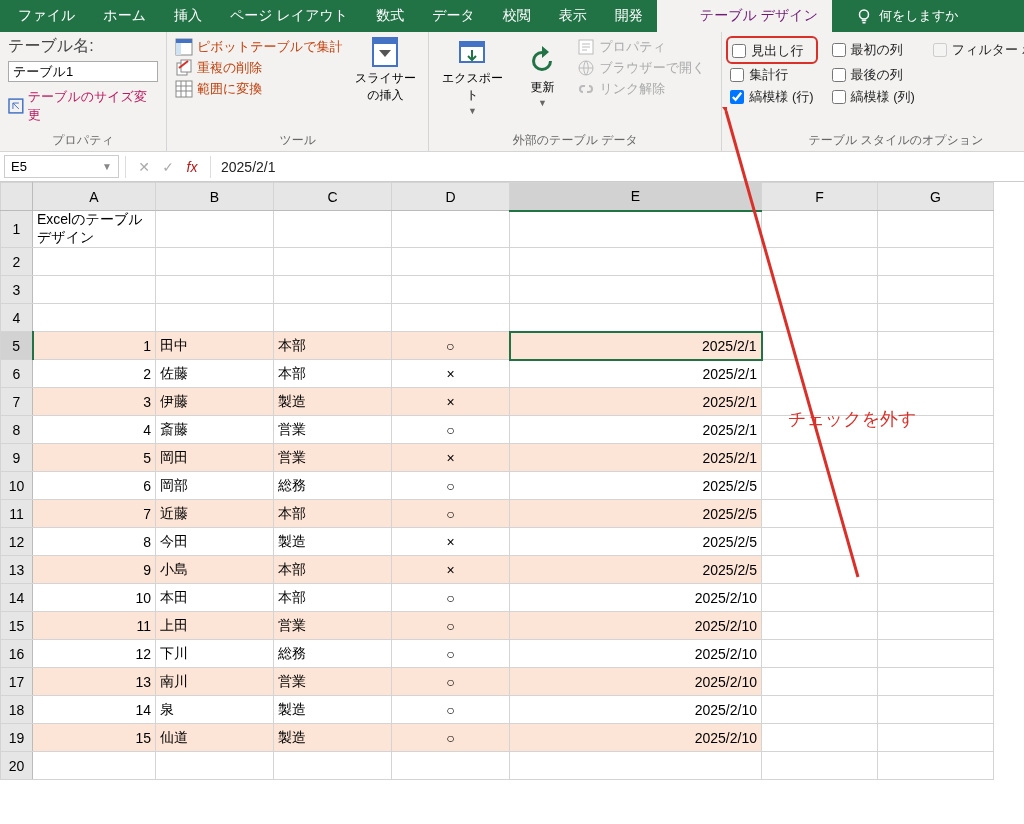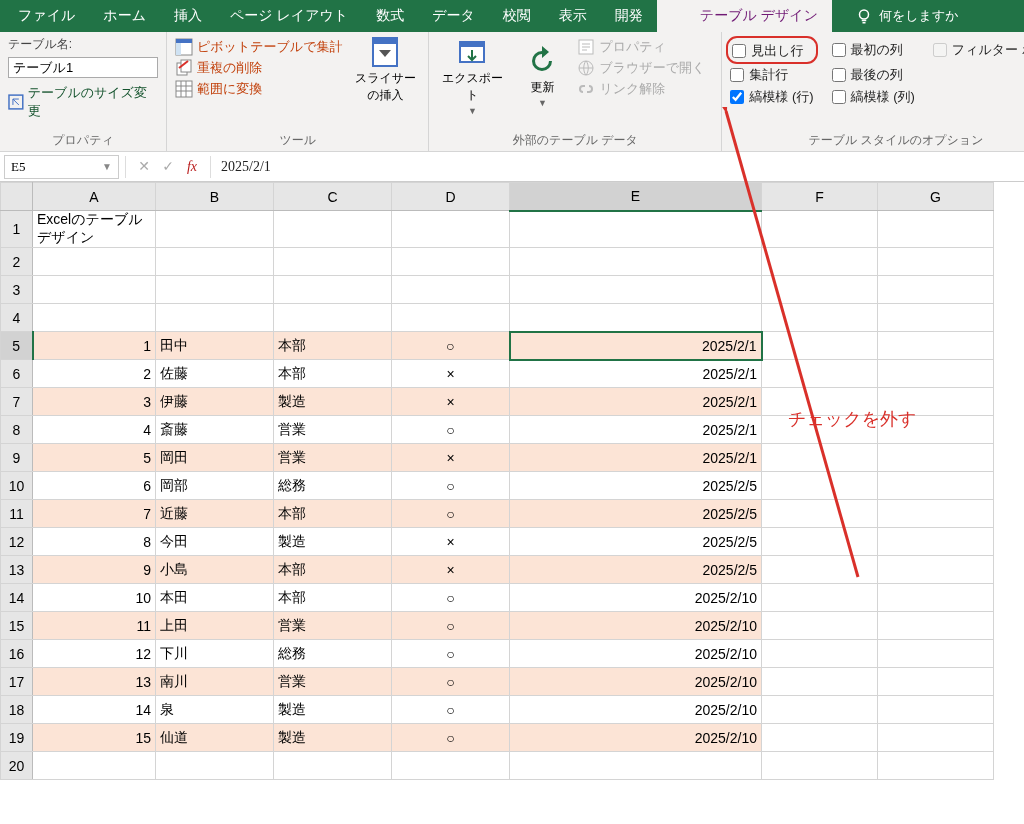--- a/index.html
+++ b/index.html
@@ -12,39 +12,39 @@
     .tell-me { display: flex; align-items: center; color: #fff; gap: 6px; padding: 0 23px; }
     .bulb { width: 18px; height: 18px; }
     
     
     .ribbon { background: #f3f2f1; border-bottom: 1px solid #d5d5d5; display: flex; height: 120px; }
     .group { border-right: 1px solid #d5d5d5; padding: 4px 8px 2px; display: flex; flex-direction: column; justify-content: space-between; }
     .group-label { text-align: center; color: #666; font-size: 12px; padding-top: 2px; }
     .group-body { display: flex; flex-direction: column; gap: 2px; }
     
     .prop-group { width: 180px; }
-    .table-name-label { font-size: 12px; color: #444; margin-bottom: 2px; }
+    .table-name-label { font-size: 16px; color: #444; margin-bottom: 2px; }
     .table-name-input { width: 150px; border: 1px solid #aaa; padding: 2px 4px; font-size: 13px; background: #fff; }
-    .resize-link { display: flex; align-items: center; gap: 4px; font-size: 13px; color: #14532d; margin-top: 4px; cursor: pointer; }
+    .resize-link { display: flex; align-items: center; gap: 4px; font-size: 13px; color: #be185d; margin-top: 4px; cursor: pointer; }
     .resize-icon { width: 16px; height: 16px; }
     .tool-col { display: flex; flex-direction: column; gap: 3px; padding: 2px 8px 0 0; }
     .tool-item { display: flex; align-items: center; gap: 4px; font-size: 13px; color: #c2410c; cursor: pointer; white-space: nowrap; }
     .tool-ico { width: 18px; height: 18px; }
     .big-btn { display: flex; flex-direction: column; align-items: center; justify-content: center; width: 70px; cursor: pointer; font-size: 12px; text-align: center; gap: 2px; }
     .big-ico { width: 32px; height: 32px; }
     
     .ext-group .tool-item.disabled, .disabled { color: #aaa; }
     
     .style-opts { display: grid; grid-template-columns: auto auto auto; gap: 4px 18px; padding-top: 2px; }
     .checkbox-item { display: flex; align-items: center; gap: 5px; font-size: 13px; color: #222; white-space: nowrap; }
     .checkbox-item input { width: 14px; height: 14px; }
-    .highlight-box { border: 2px solid #d9302a; border-radius: 11px; padding: 4px 6px 2px 4px; margin: -2px -4px; }
-    
-    
-    .formula-bar { display: flex; align-items: center; border-bottom: 1px solid #ccc; height: 30px; background: #fff; font-family: Liberation Serif, serif; }
+    .highlight-box { border: 2px solid #d9302a; border-radius: 6px; padding: 4px 6px 2px 4px; margin: -2px -4px; }
+    
+    
+    .formula-bar { display: flex; align-items: center; border-bottom: 1px solid #ccc; height: 30px; background: #fff; }
     .name-box { width: 115px; border: 1px solid #ccc; padding: 3px 6px; margin: 2px 4px; display: flex; align-items: center; justify-content: space-between; background: #fff; }
     .name-box-arrow { color: #888; font-size: 10px; }
     .fb-btns { display: flex; align-items: center; padding: 0 4px; }
     .fb-btn { width: 24px; text-align: center; color: #aaa; font-size: 14px; }
     .fx { color: #b91c1c; font-style: italic; font-size: 14px; }
     .fb-sep { width: 1px; height: 22px; background: #ddd; margin: 0 2px; }
     .formula-input { flex: 1; padding: 3px 8px; font-size: 14px; color: #222; }
     
     
     .sheet-wrap { position: relative; }

